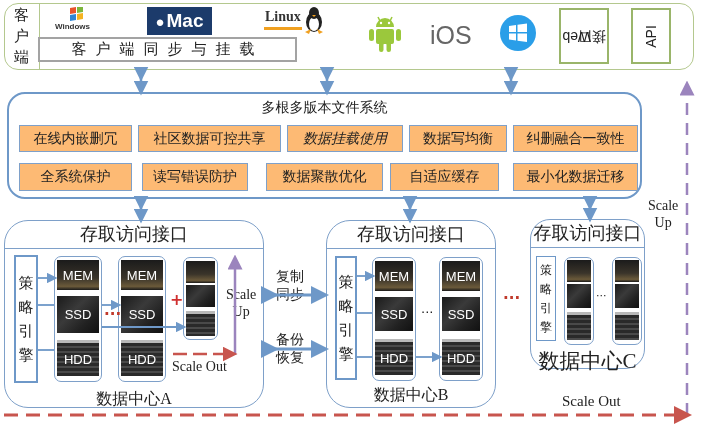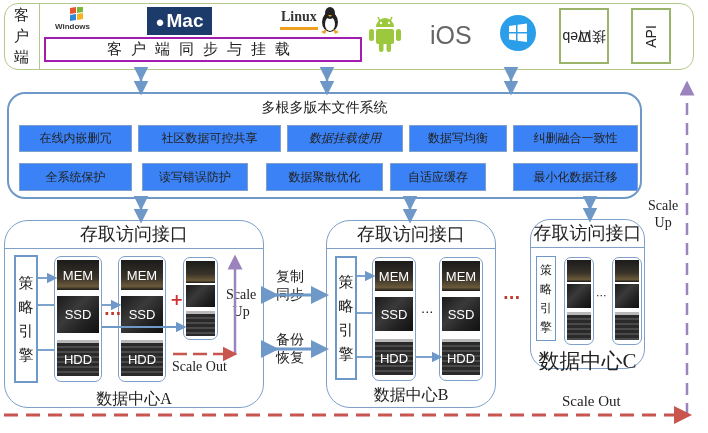--- a/index.html
+++ b/index.html
@@ -1,27 +1,27 @@
 <!DOCTYPE html>
 <html><head>
 <meta charset="utf-8">
 <style>
   html,body{margin:0;padding:0;background:#ffffff;}
   body{width:708px;height:433px;position:relative;overflow:hidden;font-family:"DejaVu Sans","Liberation Sans",sans-serif;color:#222;}
   .abs{position:absolute;}
   
   #client{left:4px;top:3px;width:690px;height:67px;border:1.5px solid #b4c88e;border-radius:14px;background:#fff;box-sizing:border-box;}
   #client-label{left:4px;top:3px;width:36px;height:67px;border-right:1.5px solid #b4c88e;box-sizing:border-box;display:flex;flex-direction:column;align-items:center;justify-content:center;font-size:15px;line-height:21px;}
-  #sync-bar{left:44px;top:37px;width:318px;height:25px;border:2px solid #a21caf;box-sizing:border-box;display:flex;align-items:center;justify-content:center;font-size:15px;letter-spacing:9px;}
+  #sync-bar{left:38px;top:37px;width:259px;height:25px;border:2px solid #a3a3a3;box-sizing:border-box;display:flex;align-items:center;justify-content:center;font-size:15px;letter-spacing:9px;}
   .vbox{border:2px solid #9ab56a;box-sizing:border-box;display:flex;align-items:center;justify-content:center;font-family:"Liberation Sans",sans-serif;font-size:14px;}
   .vbox span{transform:rotate(-90deg);white-space:nowrap;text-align:center;line-height:15px;display:block;}
   
   #fs{left:7px;top:92px;width:635px;height:107px;border:2px solid #6e98c8;border-radius:18px;box-sizing:border-box;}
   #fs-title{left:7px;top:99px;width:635px;text-align:center;font-size:14px;}
-  .feat{border:1.5px solid #7ea0c9;box-sizing:border-box;display:flex;align-items:center;justify-content:center;font-size:12px;background:#3b82f6;white-space:nowrap;}
+  .feat{border:1.5px solid #7ea0c9;box-sizing:border-box;display:flex;align-items:center;justify-content:center;font-size:14px;background:#fdba74;white-space:nowrap;}
   
   .dc{border:1.5px solid #7ea0c9;border-radius:24px;box-sizing:border-box;background:#fff;}
   .dc-head{border-bottom:1.5px solid #7ea0c9;box-sizing:border-box;display:flex;align-items:center;justify-content:center;font-size:18px;}
   .dc-label{font-family:"Liberation Serif","DejaVu Serif",serif;font-size:16px;text-align:center;}
   .policy{border:2px solid #6e98c8;box-sizing:border-box;display:flex;flex-direction:column;align-items:center;justify-content:center;font-size:15px;line-height:24px;background:#fff;}
   .policy.sm{font-size:12px;line-height:19px;border-width:1.5px;}
   .col{border:1.5px solid #7ea0c9;border-radius:7px;box-sizing:border-box;background:#fff;}
   .mem{background:linear-gradient(#1b1b1b,#3a342a 60%,#6b5a3a 88%,#1a1a1a);}
   .ssd{background:linear-gradient(135deg,#1a1a1a,#3a3a3a 40%,#222 70%,#111);}
   .hdd{background:repeating-linear-gradient(#2a2a2a 0 3px,#4a4a4a 3px 5px);border-top:3px solid #b9b9b9;box-sizing:border-box;}
@@ -48,21 +48,21 @@
     <path d="M25 7 L31 6 L31 12 L25 13 Z" fill="#f4b321"></path>
   </svg>
   <span class="abs" style="left:3px;top:15px;font-size:8px;font-family:'Liberation Sans',sans-serif;font-weight:bold;color:#333;">Windows</span>
 </div>
 
 <div class="abs" style="left:147px;top:7px;width:65px;height:28px;background:#1c3b6b;display:flex;align-items:center;justify-content:center;color:#fff;font-family:'Liberation Sans',sans-serif;font-size:19px;font-weight:bold;">
   <span style="font-size:15px;margin-right:2px;">●</span>
   <span>Mac</span>
 </div>
 
-<div class="abs" style="left:280px;top:6px;width:62px;height:28px;">
+<div class="abs" style="left:264px;top:6px;width:62px;height:28px;">
   <span class="abs serif" style="left:1px;top:3px;font-size:14px;font-weight:bold;color:#333;">Linux</span>
   <div class="abs" style="left:0;top:21px;width:38px;height:3px;background:#f0a020;"></div>
   <svg class="abs" style="left:39px;top:0" width="22" height="28">
     <ellipse cx="11" cy="16" rx="8" ry="10" fill="#222"></ellipse>
     <ellipse cx="11" cy="18" rx="5" ry="7" fill="#fff"></ellipse>
     <ellipse cx="11" cy="7" rx="5" ry="6" fill="#222"></ellipse>
     <path d="M2 26 L8 23 L6 28 Z M20 26 L14 23 L16 28 Z" fill="#f0a020"></path>
     <path d="M9 9 L13 9 L11 11 Z" fill="#f0a020"></path>
   </svg>
 </div>
@@ -104,21 +104,21 @@
 
 <div class="abs feat" style="left:19px;top:125px;width:113px;height:27px;">在线内嵌删冗</div>
 <div class="abs feat" style="left:138px;top:125px;width:143px;height:27px;">社区数据可控共享</div>
 <div class="abs feat" style="left:287px;top:125px;width:116px;height:27px;font-style:italic;">数据挂载使用</div>
 <div class="abs feat" style="left:409px;top:125px;width:98px;height:27px;">数据写均衡</div>
 <div class="abs feat" style="left:513px;top:125px;width:125px;height:27px;">纠删融合一致性</div>
 
 <div class="abs feat" style="left:19px;top:163px;width:113px;height:28px;">全系统保护</div>
 <div class="abs feat" style="left:142px;top:163px;width:106px;height:28px;">读写错误防护</div>
 <div class="abs feat" style="left:266px;top:163px;width:117px;height:28px;">数据聚散优化</div>
-<div class="abs feat" style="left:390px;top:163px;width:96px;height:28px;">自适应缓存</div>
+<div class="abs feat" style="left:390px;top:163px;width:109px;height:28px;">自适应缓存</div>
 <div class="abs feat" style="left:513px;top:163px;width:125px;height:28px;">最小化数据迁移</div>
 
 <div class="abs dc" style="left:4px;top:220px;width:260px;height:188px;"></div>
 <div class="abs dc-head" style="left:4px;top:220px;width:260px;height:29px;">存取访问接口</div>
 <div class="abs policy" style="left:14px;top:255px;width:24px;height:128px;">
   <span>策</span>
   <span>略</span>
   <span>引</span>
   <span>擎</span>
 </div>

